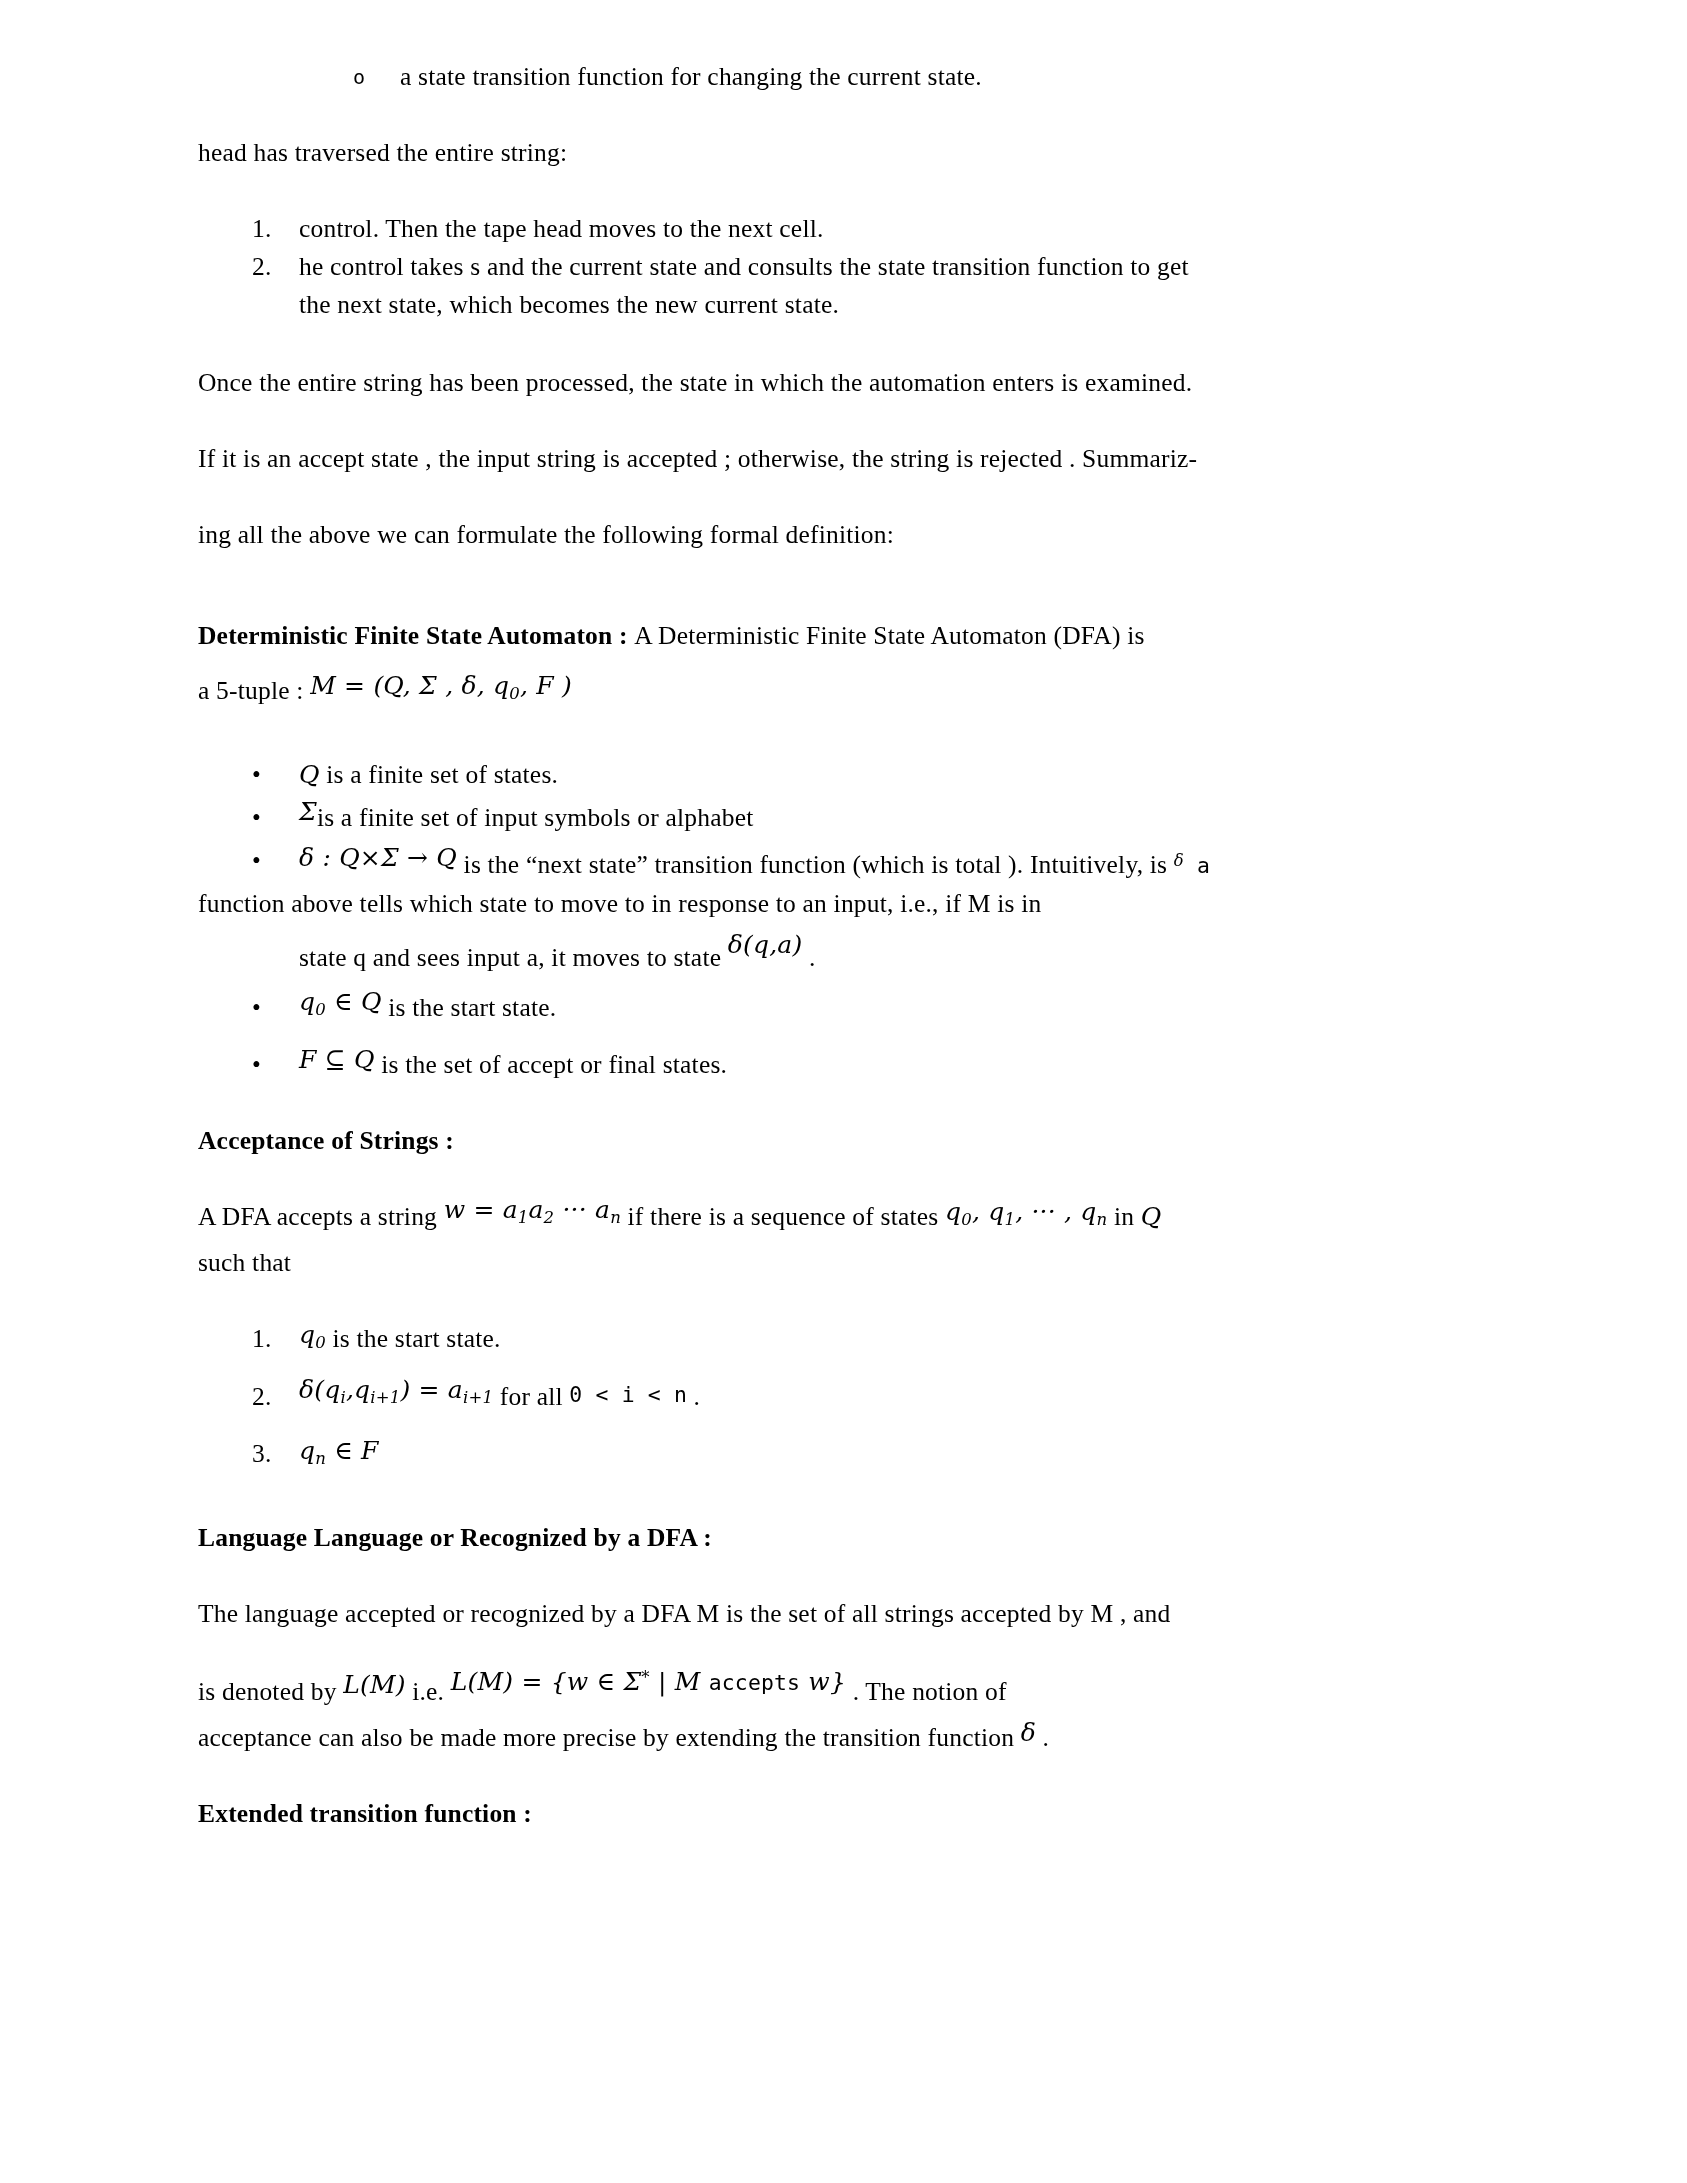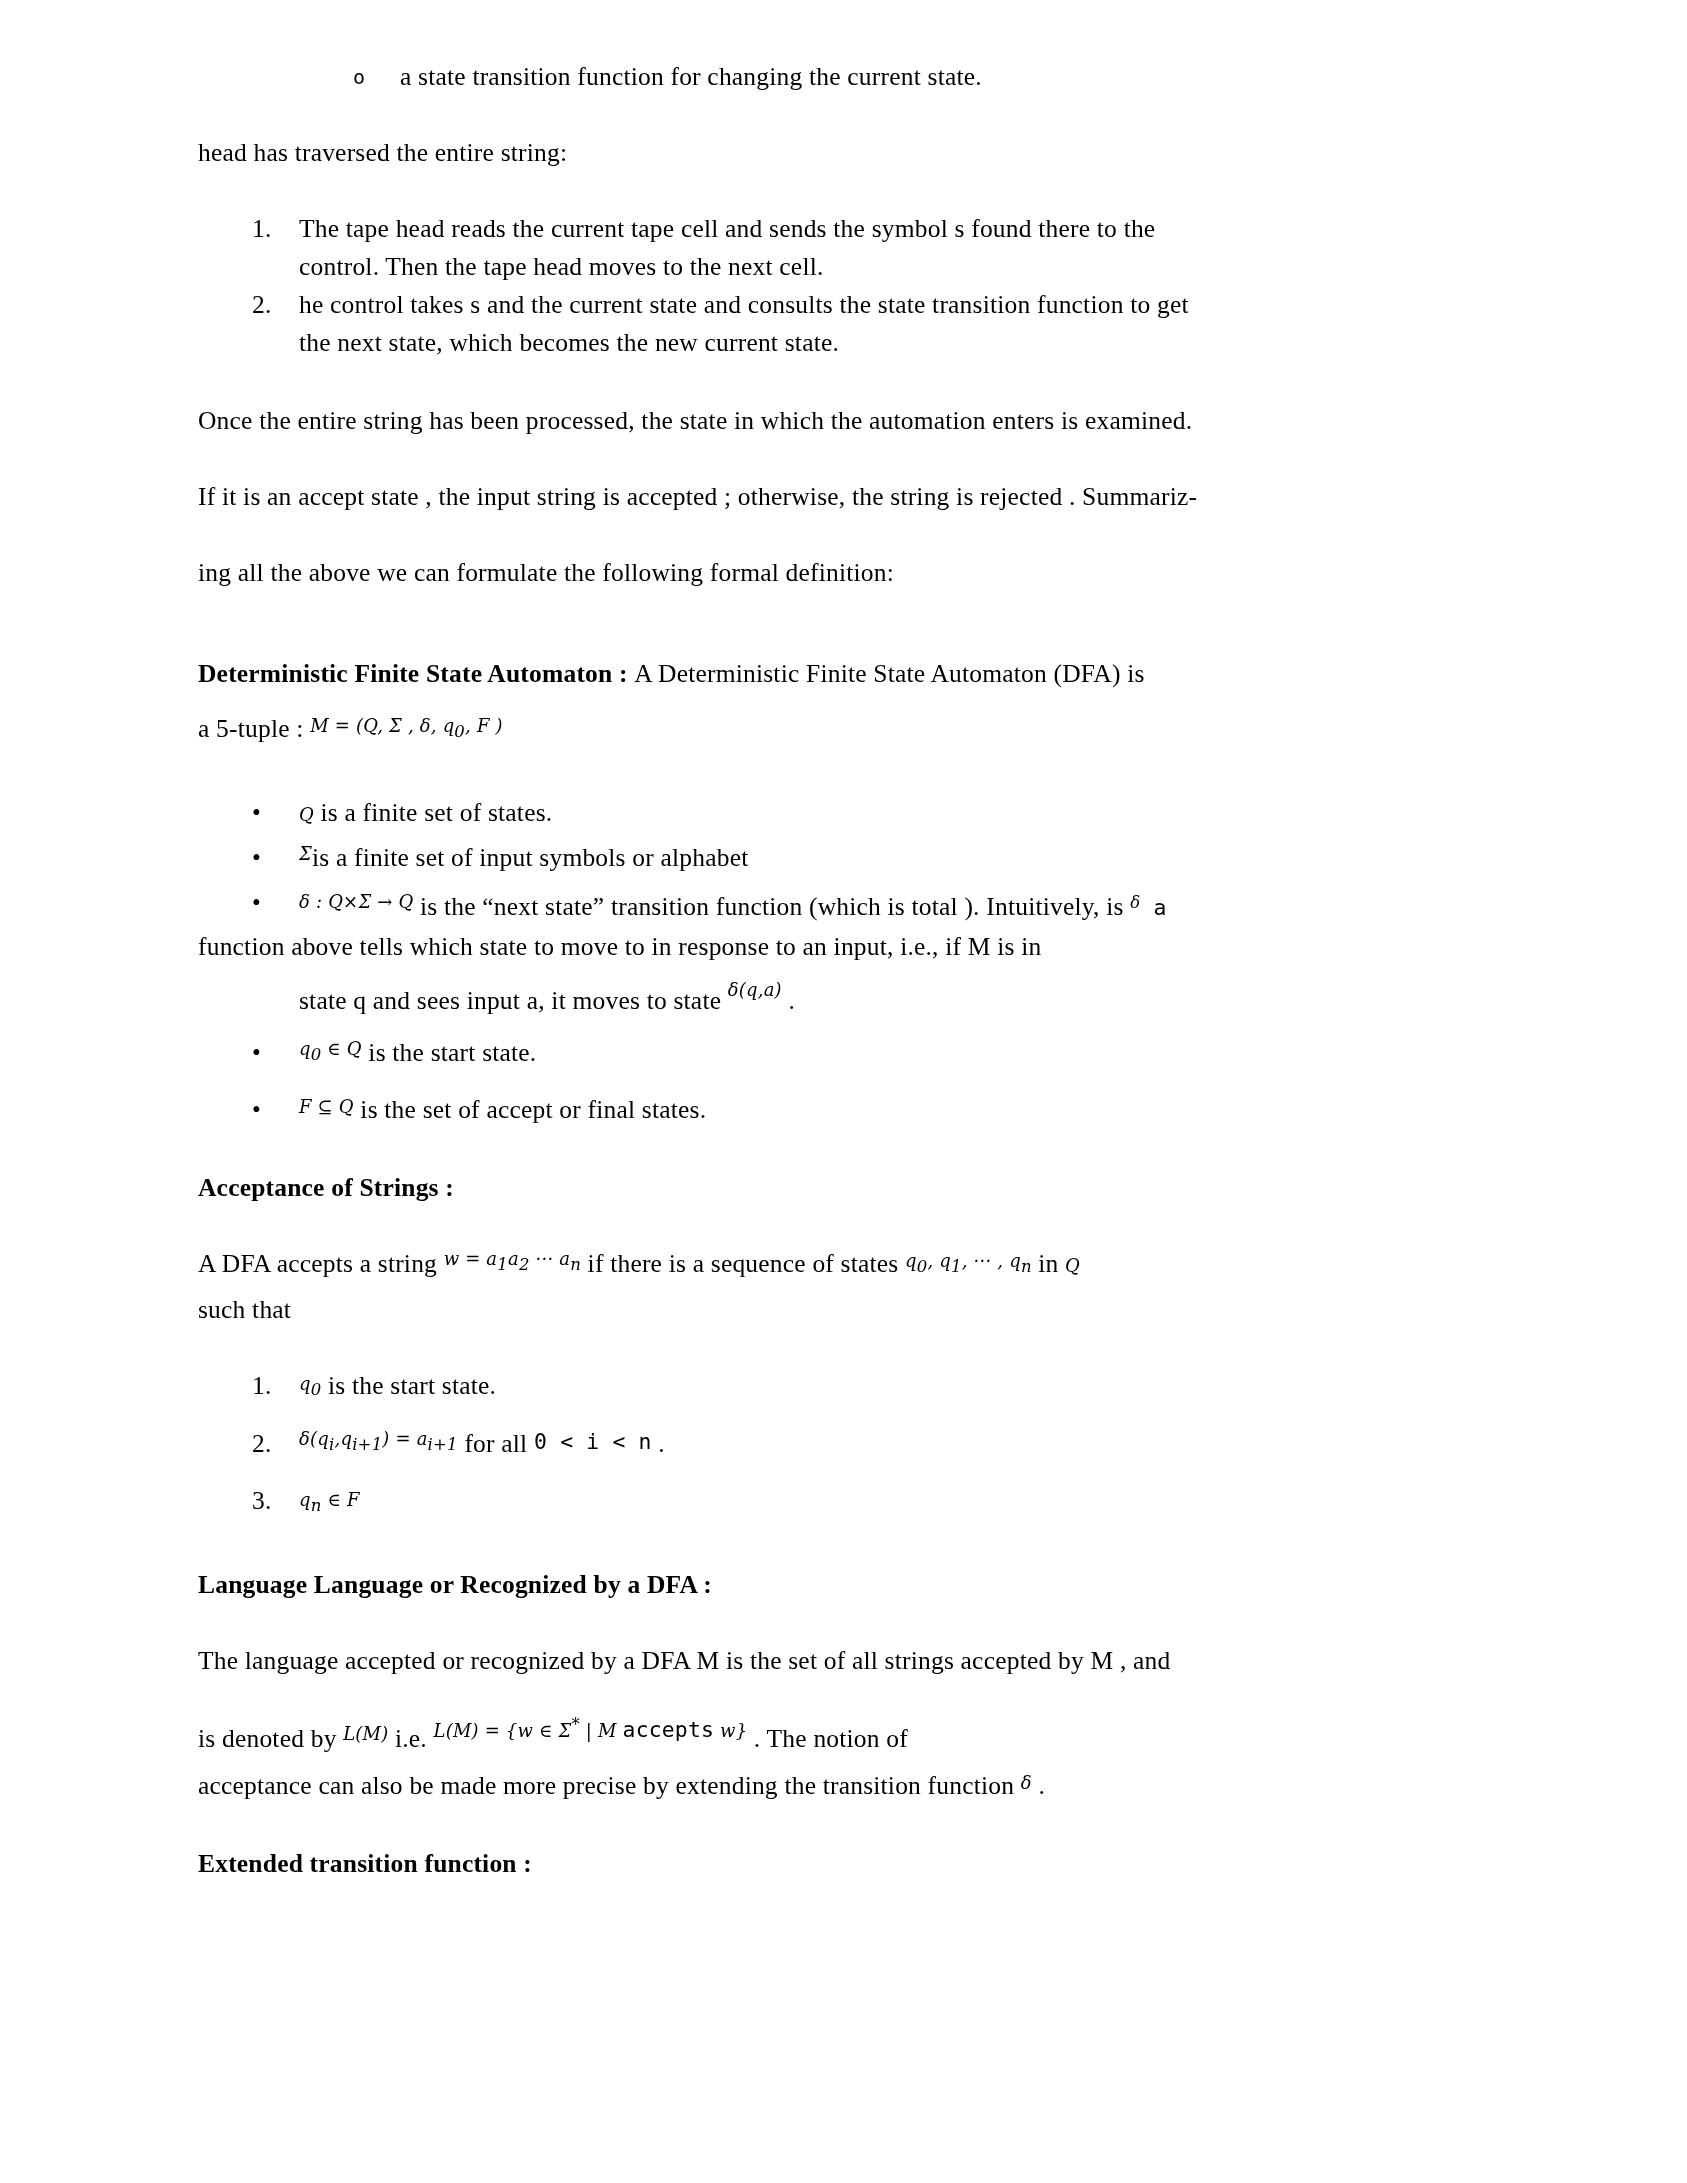--- a/index.html
+++ b/index.html
@@ -18,21 +18,21 @@
   .line{line-height:38px;white-space:nowrap;}
   .ind-0{padding-left:0;}
   .ind-1{padding-left:101px;}
   .ind-2{padding-left:202px;}
   .li{position:relative;}
   .marker{position:absolute;left:54px;top:0;line-height:38px;}
   .bullet-circle .marker{left:155px;font-family:"DejaVu Sans Mono",monospace;font-size:20px;}
   .ulist .marker{font-size:25px;}
   .seg{display:inline;}
   .seg-b{font-weight:bold;}
-  .seg-m{font-family:"DejaVu Serif",serif;font-style:italic;font-size:18px;}
+  .seg-m{font-family:"DejaVu Serif",serif;font-style:italic;font-size:25px;}
   .seg-mono{font-family:"DejaVu Sans Mono",monospace;font-size:21.4px;}
   .seg-sub{font-size:16.5px;vertical-align:-5px;}
   .seg-sup{font-size:16.5px;vertical-align:7.4px;}
   
   .block-3{margin-bottom:40px;}
   .block-7{margin-top:63px;}
   .block-7 div.line:nth-of-type(2){margin-top:16.5px;}
   .block-8{margin-top:16.5px;}
   .block-8 .li{margin-bottom:5px;}
   .block-8 .li:nth-child(4),.block-8 .li:nth-child(5){margin-top:11.5px;}
@@ -57,21 +57,20 @@
       </div>
     </div>
     <div class="block block-2 paragraph">
       <div class="li">
         <div class="line ind-0"><span class="seg seg-t">head has traversed the entire string:</span></div>
       </div>
     </div>
     <div class="block block-3 olist">
       <div class="li">
         <span class="marker">1.</span>
-        <div class="line ind-1"><span class="seg seg-t">The tape head reads the current tape cell and sends the symbol s found there to the</span></div>
         <div class="line ind-1"><span class="seg seg-t">control. Then the tape head moves to the next cell.</span></div>
       </div>
       <div class="li">
         <span class="marker">2.</span>
         <div class="line ind-1"><span class="seg seg-t">he control takes s and the current state and consults the state transition function to get</span></div>
         <div class="line ind-1"><span class="seg seg-t">the next state, which becomes the new current state.</span></div>
       </div>
     </div>
     <div class="block block-4 paragraph">
       <div class="li">

